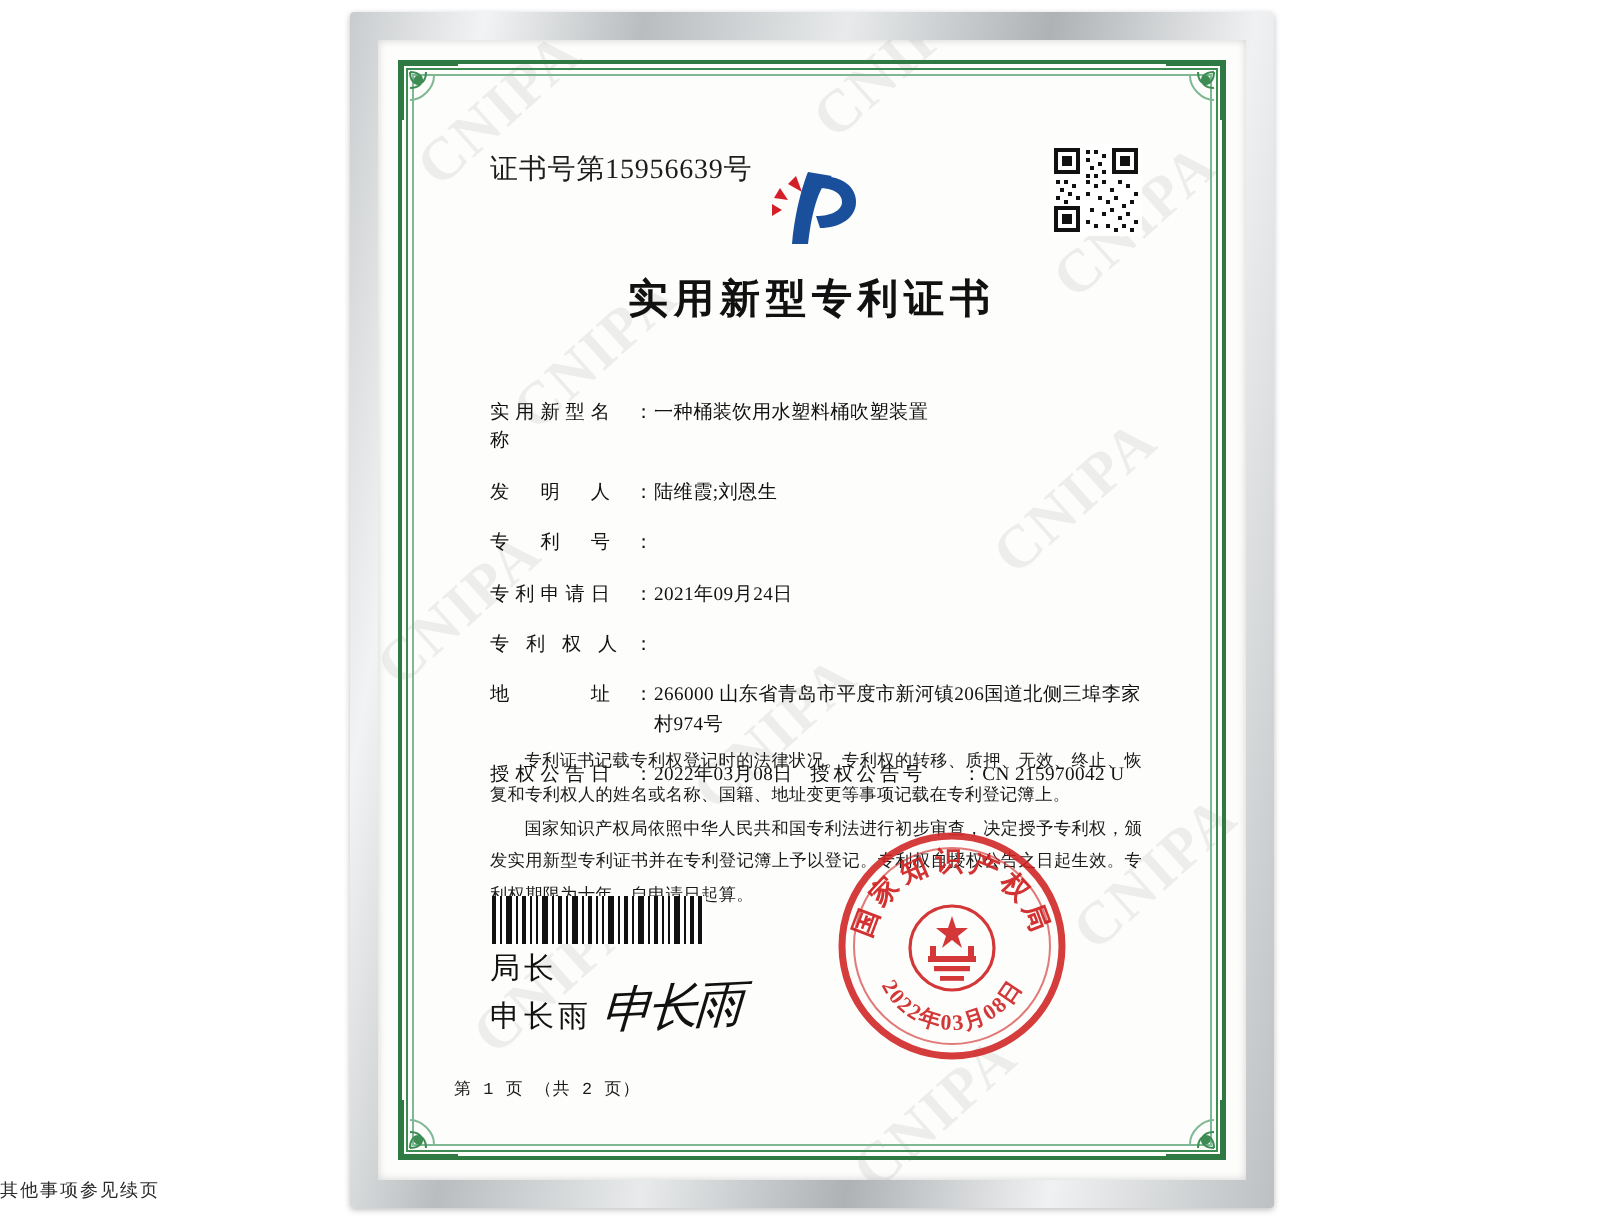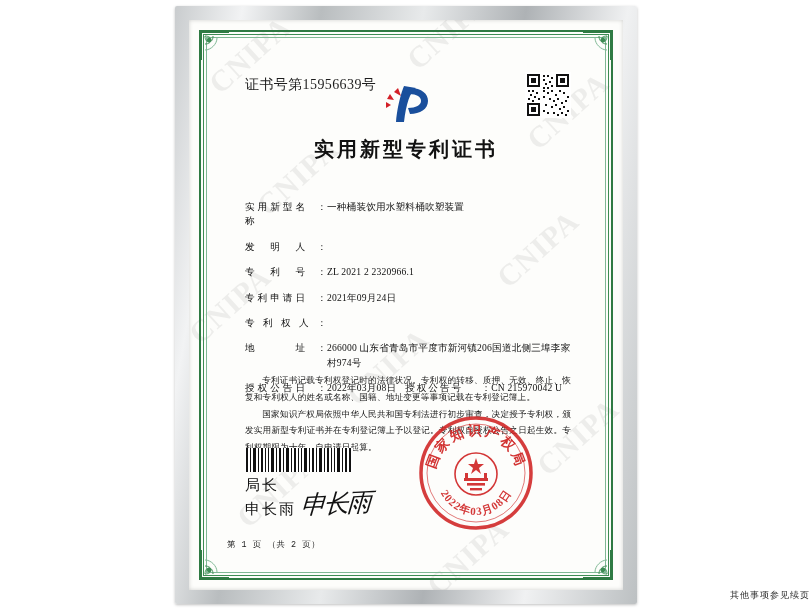--- a/index.html
+++ b/index.html
@@ -250,21 +250,21 @@
     font-size: 8.4px;
     color: #1a1a1a;
     letter-spacing: .6px;
   }
 
   .footnote {
     position: absolute;
     left: 0;
     right: 0;
     bottom: 8px;
-    text-align: right;
+    text-align: left;
     font-family: Liberation Serif, serif;
     font-size: 9px;
     color: #2a2a2a;
     letter-spacing: 1px;
   }
 </style>
 </head>
 <body>
 
 <div class="page">
@@ -401,26 +401,26 @@
 
           <div class="row">
             <div class="lbl">实用新型名称</div>
             <div class="sep">：</div>
             <div class="val">一种桶装饮用水塑料桶吹塑装置</div>
           </div>
 
           <div class="row">
             <div class="lbl">发　明　人</div>
             <div class="sep">：</div>
+            <div class="val">陆维霞;刘恩生</div>
           </div>
 
           <div class="row">
             <div class="lbl">专　利　号</div>
             <div class="sep">：</div>
-            <div class="val">ZL 2021 2 2320966.1</div>
           </div>
 
           <div class="row">
             <div class="lbl">专利申请日</div>
             <div class="sep">：</div>
             <div class="val">2021年09月24日</div>
           </div>
 
           <div class="row">
             <div class="lbl">专 利 权 人</div>

